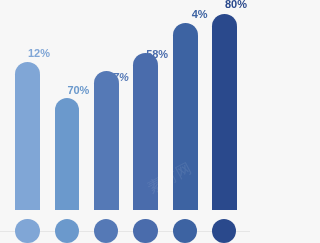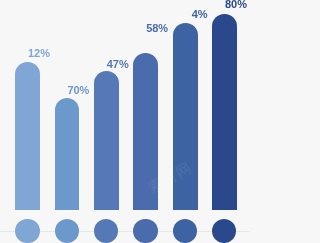--- a/index.html
+++ b/index.html
@@ -41,19 +41,19 @@
     <div class="dot" style="left: 54.66px; background: rgb(107, 153, 204);"></div>
     <div class="dot" style="left: 94.04px; background: rgb(85, 121, 182);"></div>
     <div class="dot" style="left: 133.42px; background: rgb(74, 108, 172);"></div>
     <div class="dot" style="left: 172.8px; background: rgb(61, 99, 162);"></div>
     <div class="dot" style="left: 212.18px; background: rgb(42, 73, 140);"></div>
   </div>
 
   <div id="labels">
     <div class="label" style="left: 5.28px; width: 44.75px; top: 48.4px; color: rgb(128, 166, 214);">12%</div>
     <div class="label" style="left: 44.66px; width: 44.75px; top: 85.2px; color: rgb(107, 153, 204);">70%</div>
-    <div class="label" style="left: 84.04px; width: 44.75px; top: 59px; color: rgb(85, 121, 182);">47%</div>
-    <div class="label" style="left: 123.42px; width: 44.75px; top: 23px; color: rgb(74, 108, 172);">58%</div>
+    <div class="label" style="left: 84.04px; width: 44.75px; top: 72px; color: rgb(85, 121, 182); font-style: italic;">47%</div>
+    <div class="label" style="left: 123.42px; width: 44.75px; top: 49px; color: rgb(74, 108, 172);">58%</div>
     <div class="label" style="left: 162.8px; width: 44.75px; top: 9.4px; color: rgb(61, 99, 162);">4%</div>
     <div class="label" style="left: 202.18px; width: 44.75px; top: -1.1px; color: rgb(42, 73, 140);">80%</div>
   </div>
 
 </div>
 
 </body></html>

